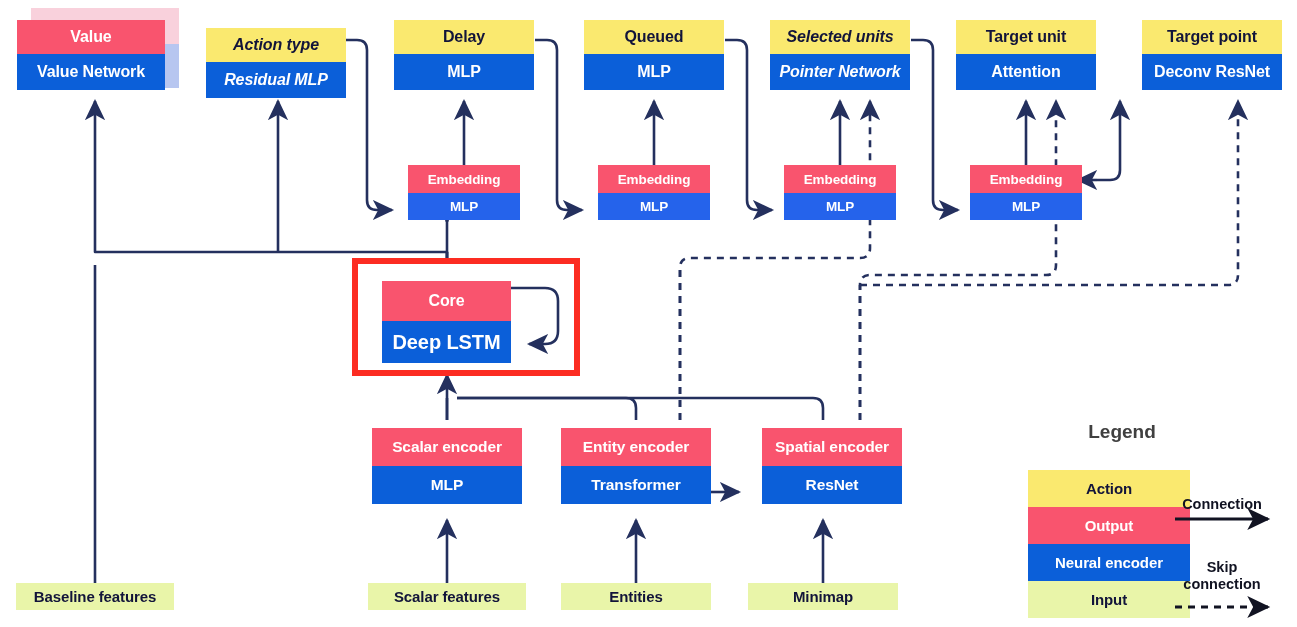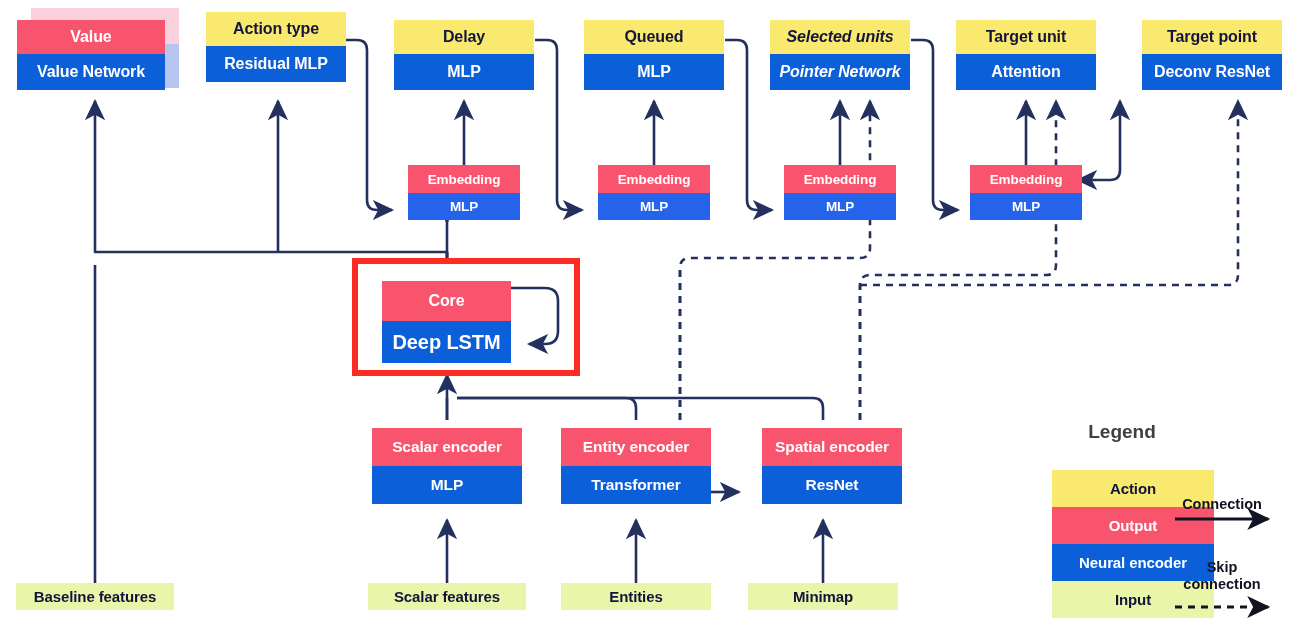--- a/index.html
+++ b/index.html
@@ -176,21 +176,21 @@
 
   <div class="stack">
     <div class="sh1" style="left:31px; top:8px;"></div>
     <div class="sh2" style="left:31px; top:44px;"></div>
   </div>
   <div class="node" style="left:17px; top:20px; width:148px;">
     <div class="band output h-top">Value</div>
     <div class="band nn h-bot">Value Network</div>
   </div>
 
-  <div class="node" style="left:206px; top:12px; width:140px;">
+  <div class="node" style="left:206px; top:28px; width:140px;font-style:italic;">
     <div class="band action h-top">Action type</div>
     <div class="band nn h-bot">Residual MLP</div>
   </div>
 
   <div class="node" style="left:394px; top:20px; width:140px;">
     <div class="band action h-top">Delay</div>
     <div class="band nn h-bot">MLP</div>
   </div>
 
   <div class="node" style="left:584px; top:20px; width:140px;">
@@ -265,21 +265,21 @@
   <div class="node" style="left:561px; top:583px; width:150px;">
     <div class="band input h-inp">Entities</div>
   </div>
 
   <div class="node" style="left:748px; top:583px; width:150px;">
     <div class="band input h-inp">Minimap</div>
   </div>
 
   <div class="legend-title" style="left:1122px; top:421px; transform:translateX(-50%);">Legend</div>
 
-  <div class="legend-swatches" style="left:1012px; top:470px;padding-left:40px;">
+  <div class="legend-swatches" style="left:988px; top:470px;padding-left:40px;">
     <div class="band action h-leg">Action</div>
     <div class="band output h-leg">Output</div>
     <div class="band nn h-leg">Neural encoder</div>
     <div class="band input h-leg">Input</div>
   </div>
 
   <div class="legend-key" style="left:1222px; top:496px; transform:translateX(-50%);">Connection</div>
 
   <div class="legend-key" style="left:1222px; top:559px; transform:translateX(-50%);">
     <div>Skip</div>

